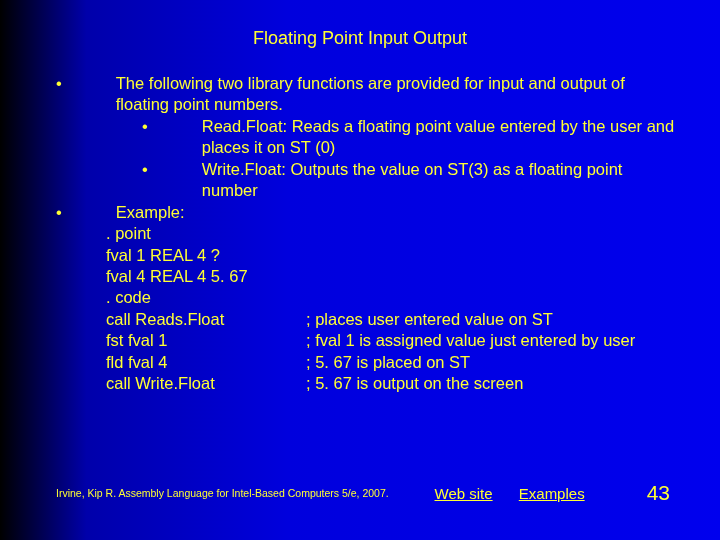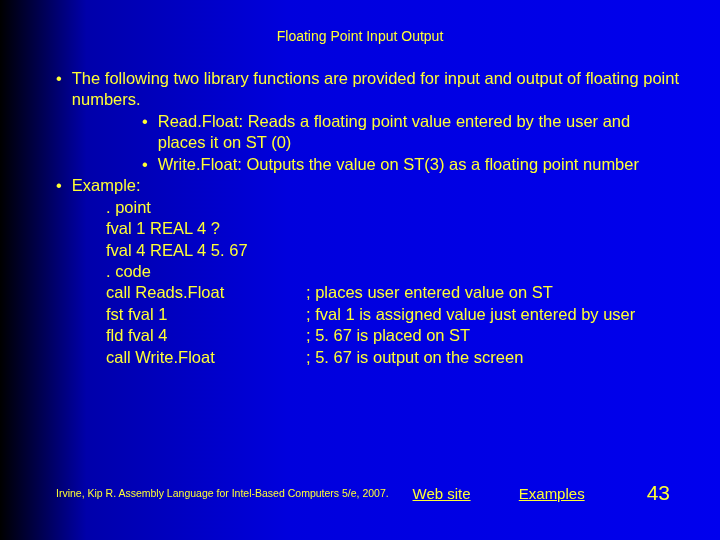--- a/index.html
+++ b/index.html
@@ -7,54 +7,54 @@
       width: 720px;
       height: 540px;
       background: linear-gradient(90deg, #000000 0%, #0000aa 12%, #0000dd 40%, #0000ee 100%);
       font-family: Arial, sans-serif;
       color: #ffff33;
       overflow: hidden;
       position: relative;
     }
     .title {
       text-align: center;
-      font-size: 14px;
+      font-size: 18px;
       font-weight: normal;
       padding-top: 28px;
       padding-bottom: 24px;
     }
     .content {
       padding-left: 56px;
       padding-right: 40px;
       font-size: 16.5px;
       line-height: 1.3;
     }
     .lvl1 { padding-left: 0; }
     .lvl3 { padding-left: 86px; }
     .bullet-row { display: flex; }
     .bullet { flex: 0 0 auto; padding-right: 10px; }
-    .txt { flex: 1 1 auto; }
+    .txt { flex: 1 1 auto; margin-left: 44px; }
     .code-block { padding-left: 50px; }
     .code-row { display: flex; }
     .code-left { flex: 0 0 200px; white-space: pre; }
     .code-right { flex: 1 1 auto; white-space: pre; }
     .footer {
       position: absolute;
       bottom: 35px;
       left: 0;
       width: 100%;
       padding: 0 50px 0 56px;
       display: flex;
       align-items: center;
       font-size: 10.5px;
       color: #ffff33;
     }
     .footer-cite { flex: 1 1 auto; }
     .footer-links { flex: 0 0 auto; font-size: 15px; }
-    .footer-links a { color: #ffff33; margin-right: 22px; margin-left: 22px; }
+    .footer-links a { color: #ffff33; margin-right: 22px; }
     .footer-page { flex: 0 0 auto; font-size: 21px; padding-left: 40px; }
   </style>
 </head>
 <body>
 
 <div class="title">Floating Point Input Output</div>
 
 <div class="content">
 
   <div class="bullet-row lvl1">

